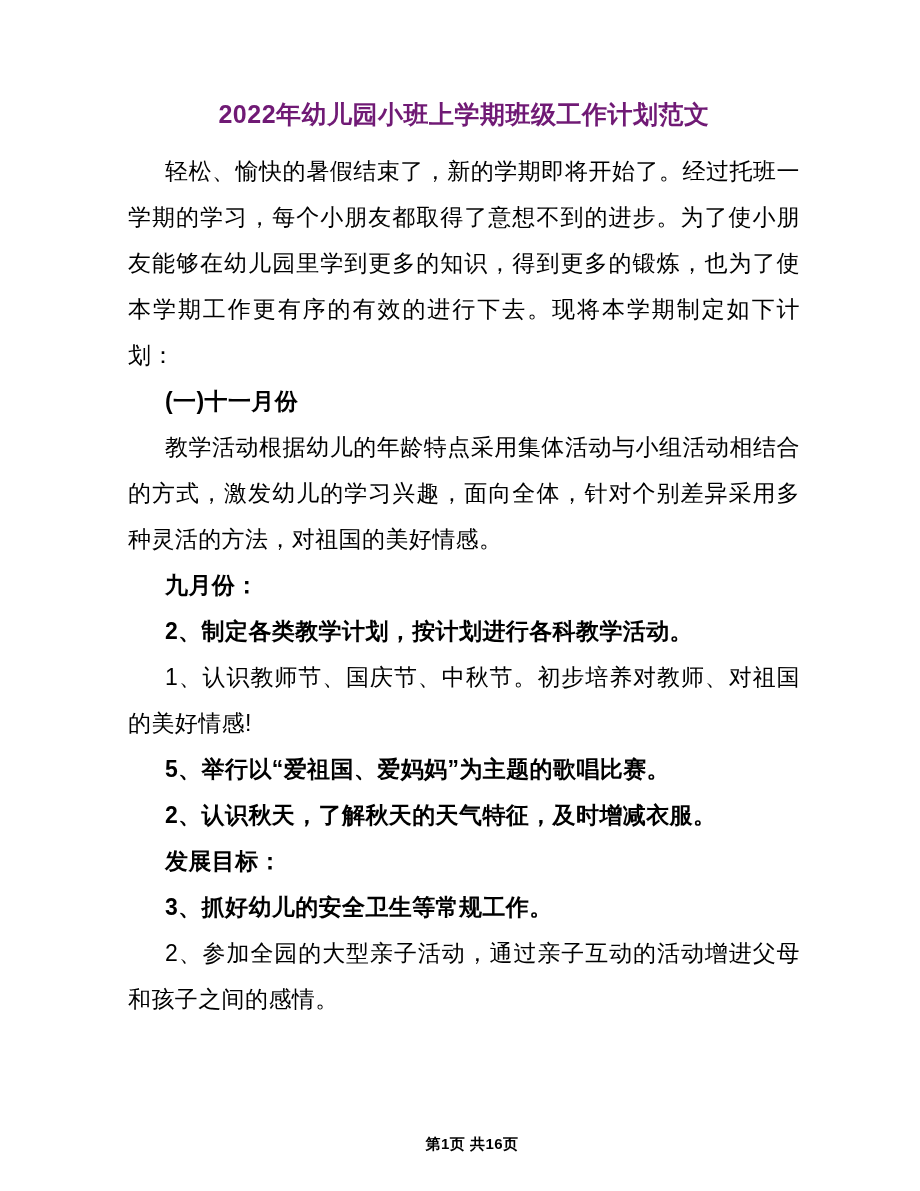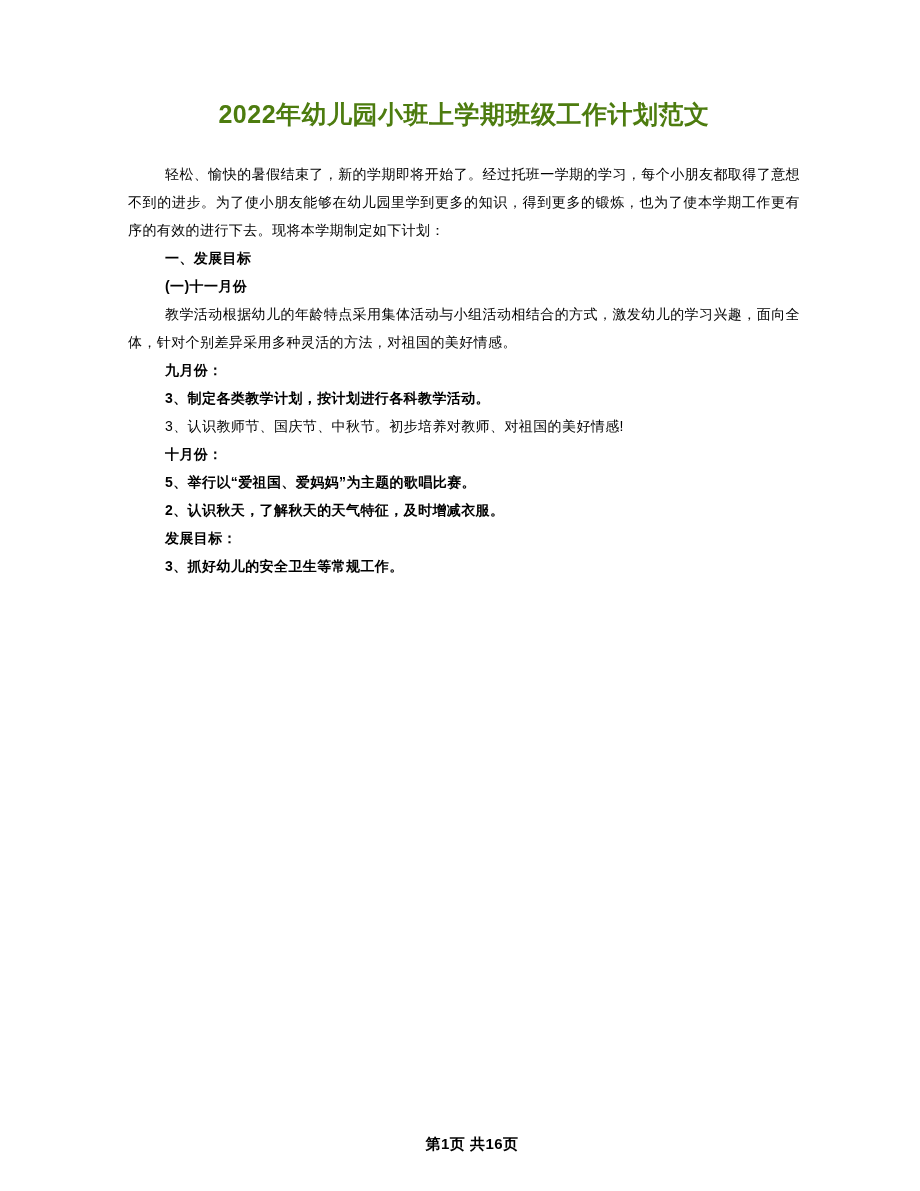--- a/index.html
+++ b/index.html
@@ -23,29 +23,29 @@
   }
   .content {
     position: absolute;
     left: 128px;
     top: 96px;
     width: 672px;
   }
   .doc-title {
     font-size: 25px;
     font-weight: bold;
-    color: #4d7c0f;
+    color: #701a75;
     text-align: center;
     letter-spacing: 0.5px;
     line-height: 1.5;
-    margin: 0 0 26px 0;
+    margin: 0 0 14px 0;
     font-family: "Liberation Sans", "DejaVu Sans", sans-serif;
   }
   p.para {
-    font-size: 14px;
+    font-size: 23px;
     line-height: 2.0;
     margin: 0;
     text-align: justify;
     text-justify: inter-ideograph;
     letter-spacing: 0.4px;
     font-family: "Liberation Sans", "DejaVu Sans", sans-serif;
   }
   p.indent {
     text-indent: 37px;
   }
@@ -64,26 +64,25 @@
     letter-spacing: 0.5px;
   }
 </style>
 </head>
 <body>
 
 <div class="page">
   <div class="content">
     <div class="doc-title">2022年幼儿园小班上学期班级工作计划范文</div>
     <p class="para indent">轻松、愉快的暑假结束了，新的学期即将开始了。经过托班一学期的学习，每个小朋友都取得了意想不到的进步。为了使小朋友能够在幼儿园里学到更多的知识，得到更多的锻炼，也为了使本学期工作更有序的有效的进行下去。现将本学期制定如下计划：</p>
-    <p class="para indent bold">一、发展目标</p>
     <p class="para indent bold">(一)十一月份</p>
     <p class="para indent">教学活动根据幼儿的年龄特点采用集体活动与小组活动相结合的方式，激发幼儿的学习兴趣，面向全体，针对个别差异采用多种灵活的方法，对祖国的美好情感。</p>
     <p class="para indent bold">九月份：</p>
-    <p class="para indent bold">3、制定各类教学计划，按计划进行各科教学活动。</p>
-    <p class="para indent">3、认识教师节、国庆节、中秋节。初步培养对教师、对祖国的美好情感!</p>
-    <p class="para indent bold">十月份：</p>
+    <p class="para indent bold">2、制定各类教学计划，按计划进行各科教学活动。</p>
+    <p class="para indent">1、认识教师节、国庆节、中秋节。初步培养对教师、对祖国的美好情感!</p>
     <p class="para indent bold">5、举行以“爱祖国、爱妈妈”为主题的歌唱比赛。</p>
     <p class="para indent bold">2、认识秋天，了解秋天的天气特征，及时增减衣服。</p>
     <p class="para indent bold">发展目标：</p>
     <p class="para indent bold">3、抓好幼儿的安全卫生等常规工作。</p>
+    <p class="para indent">2、参加全园的大型亲子活动，通过亲子互动的活动增进父母和孩子之间的感情。</p>
   </div>
   <div class="footer">第1页 共16页</div>
 </div>
 
 </body></html>

